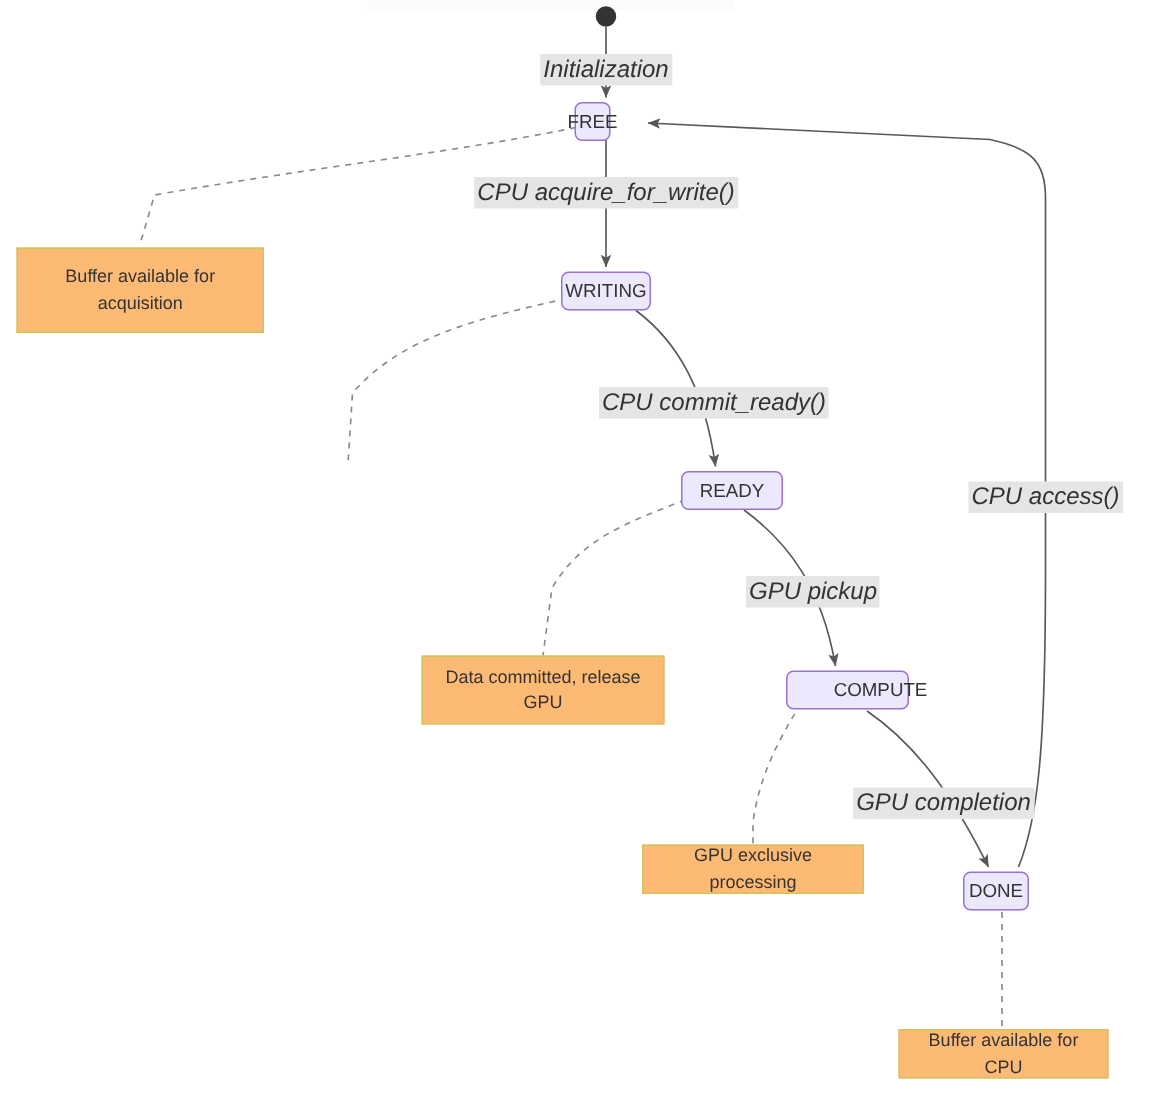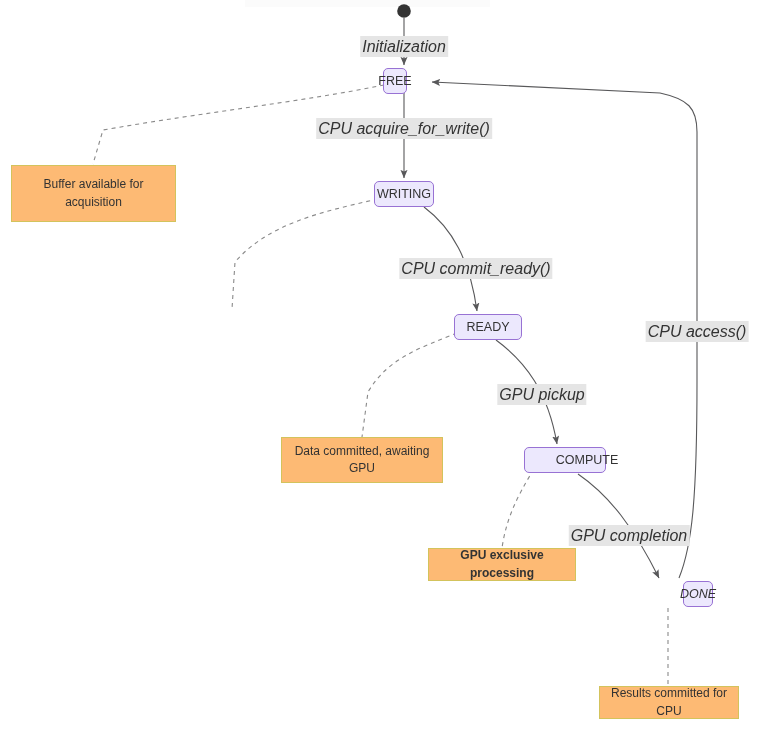--- a/index.html
+++ b/index.html
@@ -133,21 +133,21 @@
   </div>
 
   <div class="state-node" style="left:454px; top:314px; width:68px; height:26px;">
     <span>READY</span>
   </div>
 
   <div class="state-node" style="left:524px; top:447px; width:82px; height:26px;padding-left:44px;">
     <span>COMPUTE</span>
   </div>
 
-  <div class="state-node" style="left:683px; top:581px; width:30px; height:26px;font-style:italic;">
+  <div class="state-node" style="left:642px; top:581px; width:44px; height:26px;">
     <span>DONE</span>
   </div>
 
   <div class="edge-label" style="left:404px; top:36px;">Initialization</div>
 
   <div class="edge-label" style="left:404px; top:118px;">CPU acquire_for_write()</div>
 
   <div class="edge-label" style="left:476px; top:258px;">CPU commit_ready()</div>
 
   <div class="edge-label" style="left:542px; top:384px;">GPU pickup</div>
@@ -155,24 +155,24 @@
   <div class="edge-label" style="left:629px; top:525px;">GPU completion</div>
 
   <div class="edge-label" style="left:697px; top:321px;">CPU access()</div>
 
   <div class="note-box" style="left:11px; top:165px; width:165px; height:57px;">
     <span>Buffer available for acquisition</span>
   </div>
 
 
   <div class="note-box" style="left:281px; top:437px; width:162px; height:46px;">
-    <span>Data committed, awaiting GPU</span>
+    <span>Data committed, release GPU</span>
   </div>
 
-  <div class="note-box" style="left:428px; top:548px; width:148px; height:33px;font-weight:bold;">
+  <div class="note-box" style="left:428px; top:563px; width:148px; height:33px;">
     <span>GPU exclusive processing</span>
   </div>
 
   <div class="note-box" style="left:599px; top:686px; width:140px; height:33px;">
-    <span>Results committed for CPU</span>
+    <span>Buffer available for CPU</span>
   </div>
 
 </div>
 
 </body></html>

